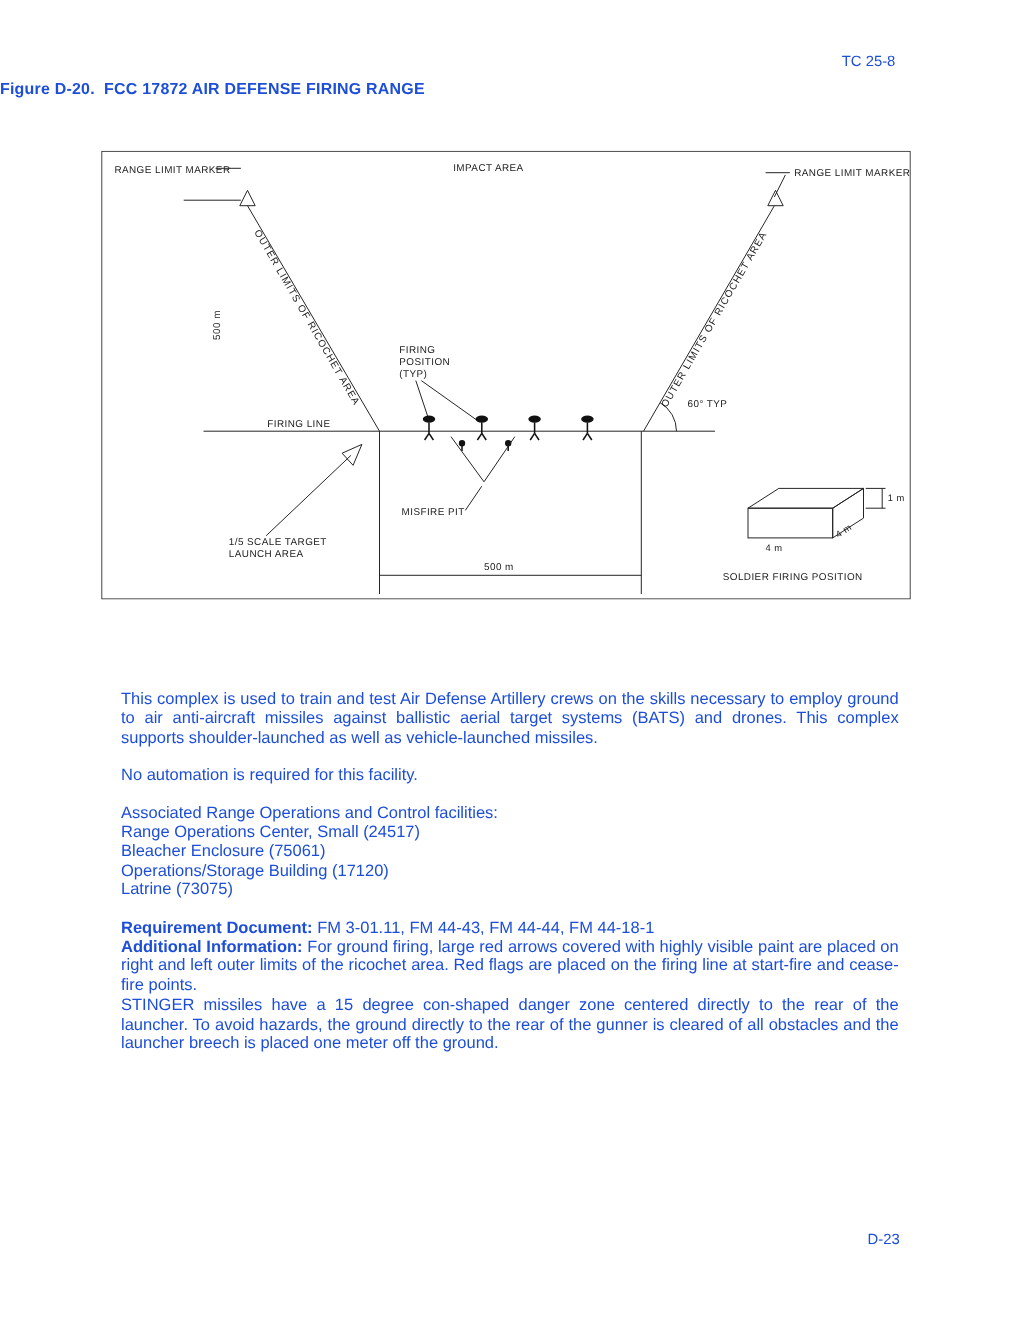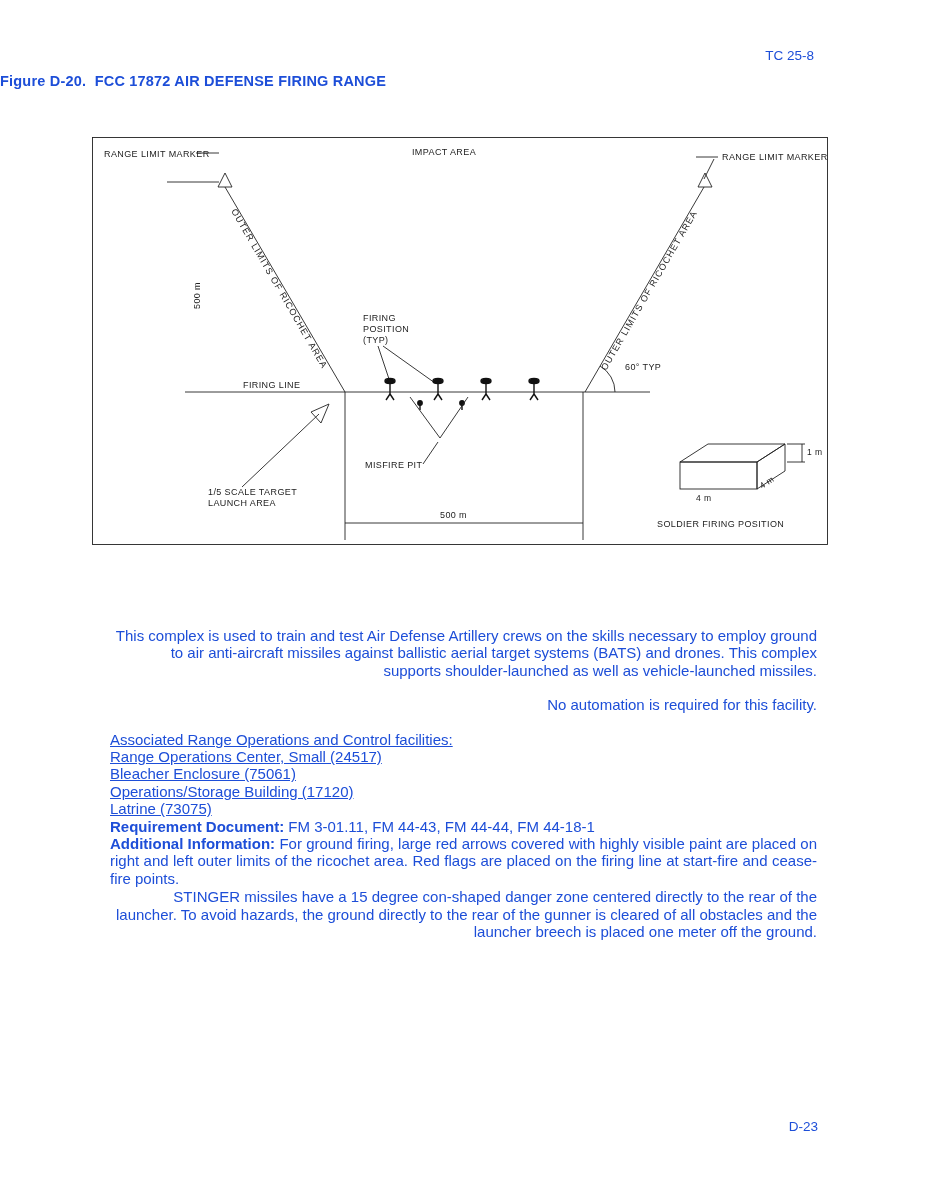--- a/index.html
+++ b/index.html
@@ -16,21 +16,21 @@
   svg.diagram { position:absolute; left:92px; top:137px; }
   svg.diagram text {
     font-family:"Liberation Sans", sans-serif; font-size:9px; fill:#222;
     letter-spacing:0.4px;
   }
   svg.diagram text.rot { letter-spacing:1px; }
   svg.diagram text.small { font-size:8.5px; }
   .ln { stroke:#222; stroke-width:0.9; fill:none; }
   .fig { stroke:#111; stroke-width:1.4; fill:#111; }
   .body-text { position:absolute; left:110px; top:627px; width:707px; font-size:15px; line-height:17.4px; }
-  .body-text p { margin:0 0 17px 0;text-align:right; }
+  .body-text p { margin:0 0 17px 0; }
   .just { text-align:justify; }
   .page-num { position:absolute; top:1119px; right:108px; font-size:13.5px; }
   b { font-weight:bold; }
 </style>
 </head>
 <body>
 
 <div class="page">
 
   <div class="doc-ref">TC 25-8</div>
@@ -141,21 +141,21 @@
     </g>
     <text x="565" y="390">SOLDIER FIRING POSITION</text>
   </svg>
 
   <div class="body-text">
     <p class="just">This complex is used to train and test Air Defense Artillery crews on the skills necessary to employ ground to air anti-aircraft missiles against ballistic aerial target systems (BATS) and drones. This complex supports shoulder-launched as well as vehicle-launched missiles.</p>
 
 
     <p>No automation is required for this facility.</p>
 
-    <div style="text-decoration:underline;">
+    <div style="margin-bottom:17px;">
       <div>Associated Range Operations and Control facilities:</div>
       <div>Range Operations Center, Small (24517)</div>
       <div>Bleacher Enclosure (75061)</div>
       <div>Operations/Storage Building (17120)</div>
       <div>Latrine (73075)</div>
     </div>
 
     <div style="margin-bottom:1px;">
       <div class="just"><b>Requirement Document:</b><span> FM 3-01.11, FM 44-43, FM 44-44, FM 44-18-1</span></div>
       <div class="just"><b>Additional Information:</b><span> For ground firing, large red arrows covered with highly visible paint are placed on right and left outer limits of the ricochet area.  Red flags are placed on the firing line at start-fire and cease-fire points.</span></div>

